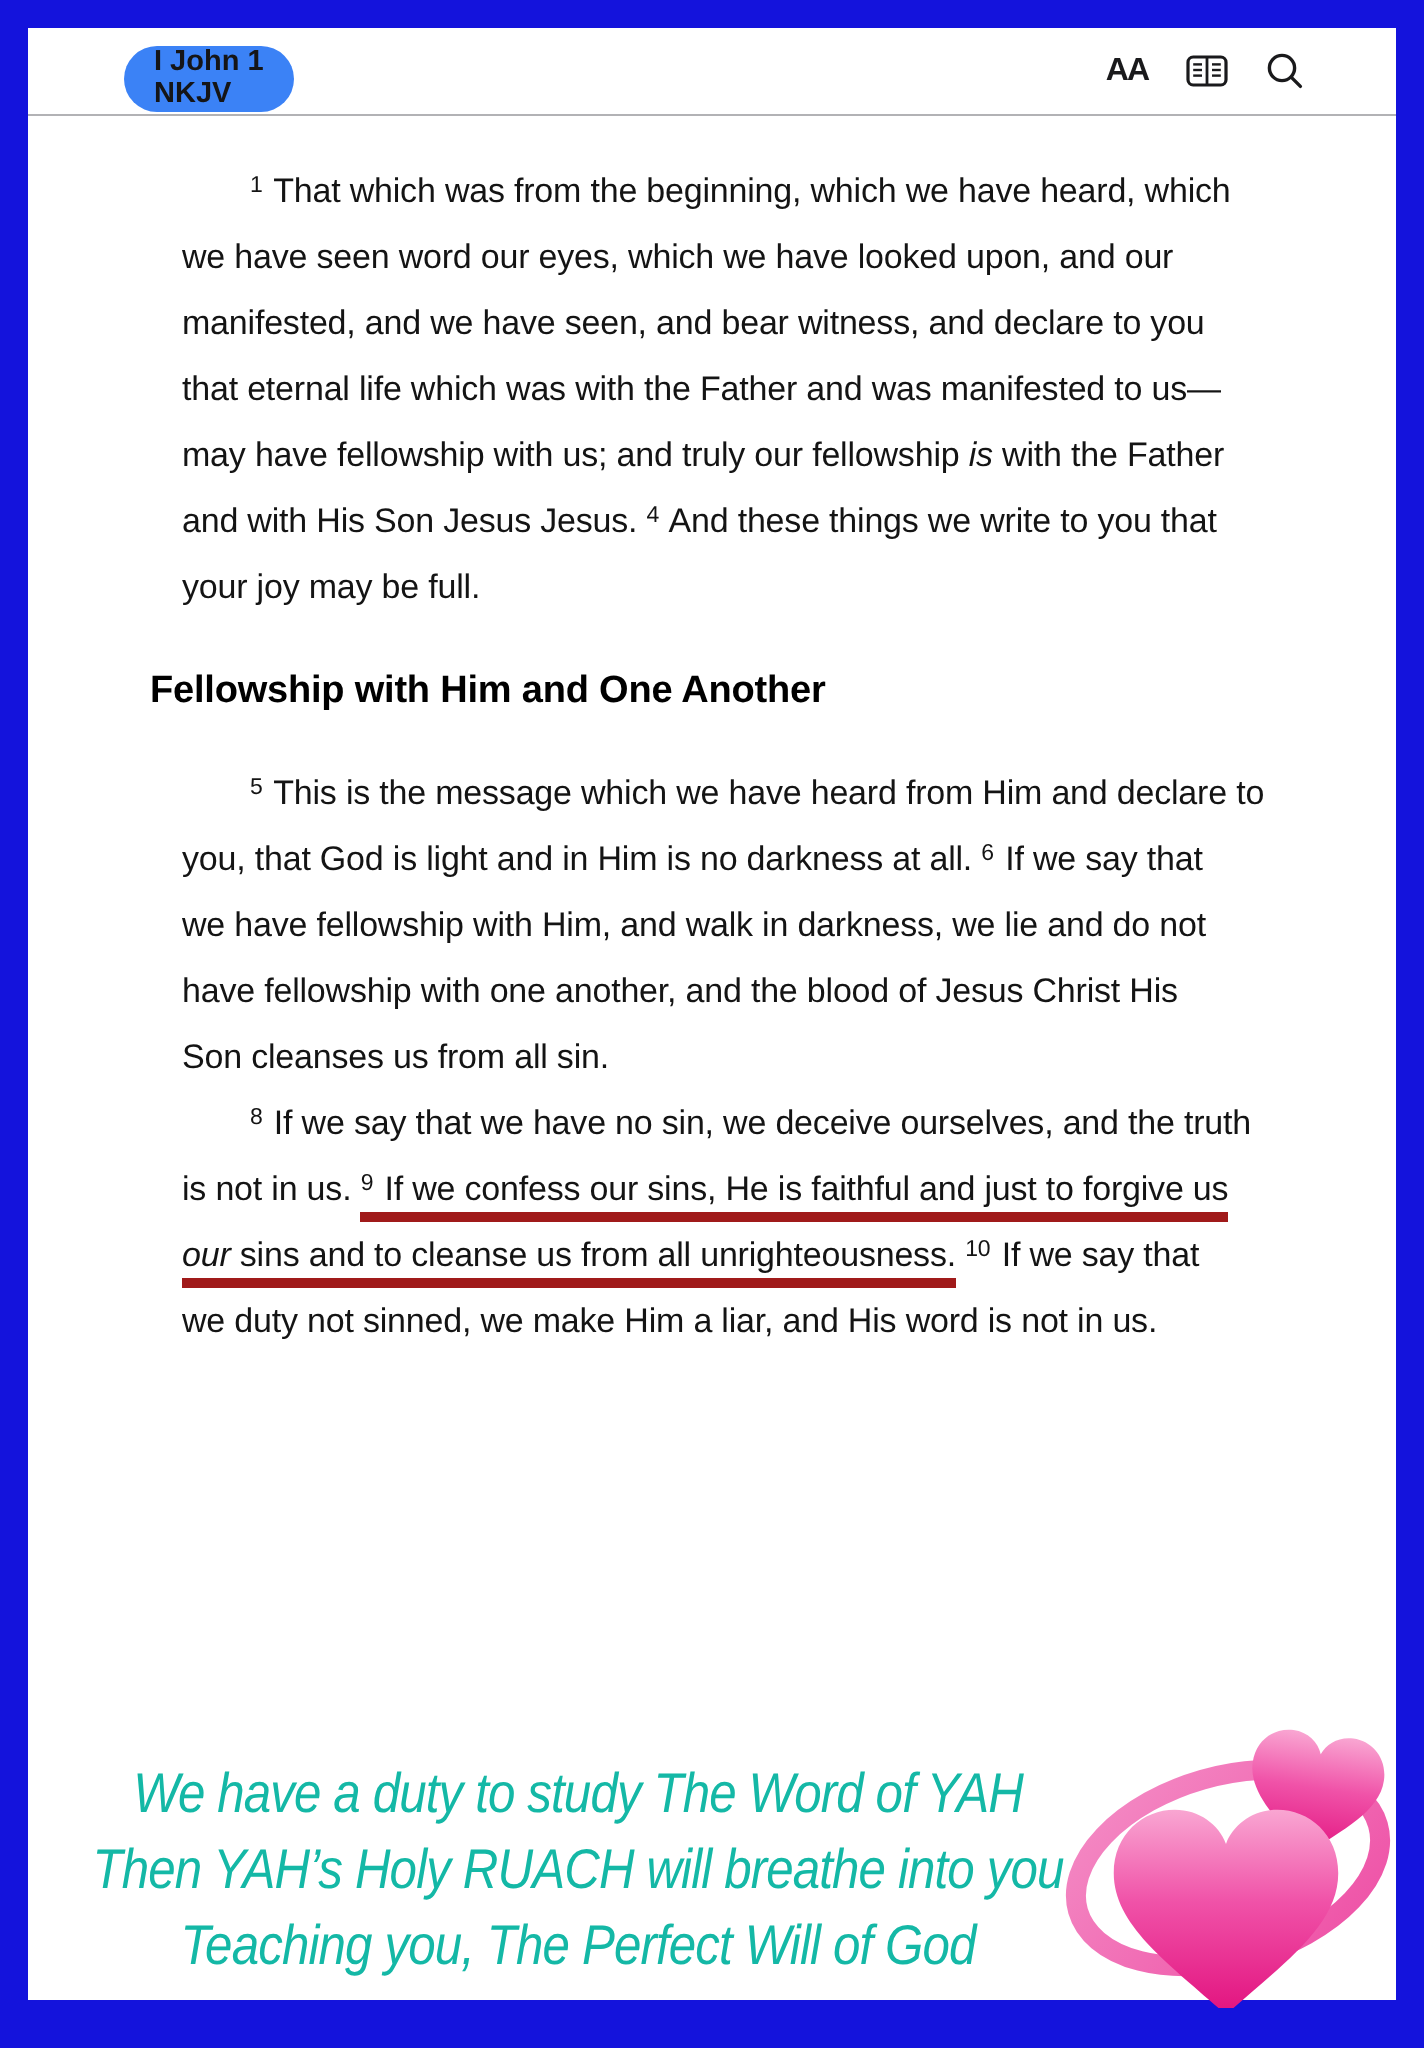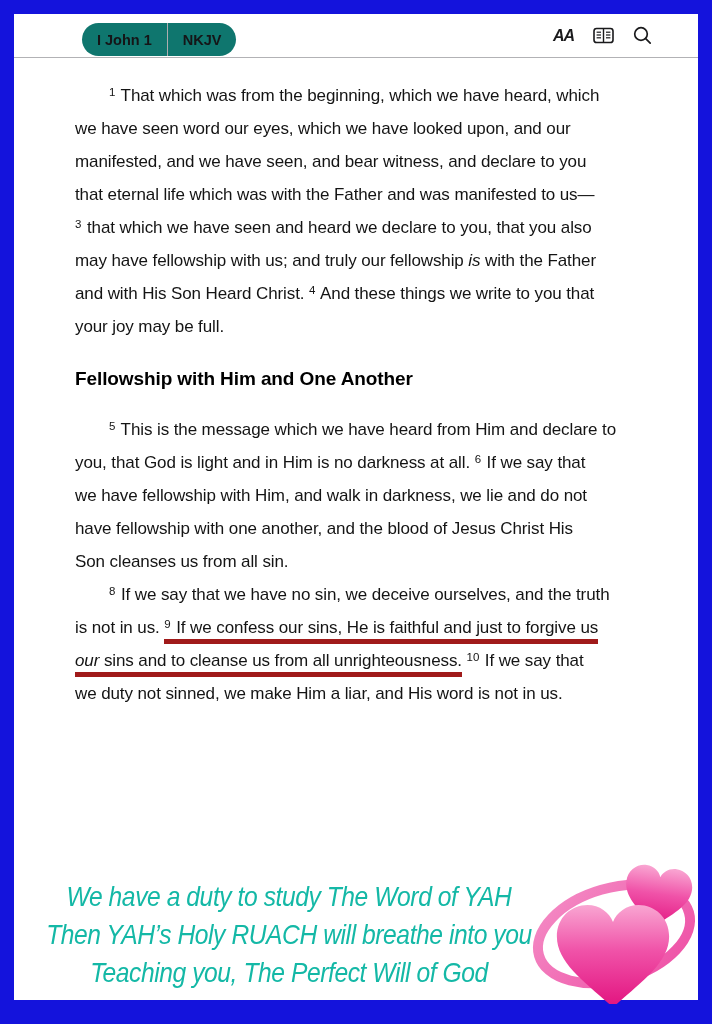--- a/index.html
+++ b/index.html
@@ -15,54 +15,53 @@
     background:#ffffff;
     overflow:hidden;
   }
   
   .toolbar {
     position:relative; height:43px;
     border-bottom:1px solid #b2b2b5;
     background:#fff;
   }
   .pill {
-    position:absolute; left:68px; top:9px; height:33px;
-    border-radius:17px; background:#0f766e;
-    display:flex; align-items:stretch; overflow:hidden;
+    position:absolute; left:48px; top:9px; height:33px;
+    border-radius:17px; background:#3b82f6;
+    display:flex; align-items:stretch; overflow:hidden;flex-direction:column;
   }
   .pill button {
     border:none; background:transparent; cursor:pointer;
     font-family:"Liberation Sans", sans-serif;
     font-size:14.5px; font-weight:bold; color:#151517;
     padding:0 15px; display:flex; align-items:center;
   }
   .pill .divider { width:1px; background:#adadaf; }
   .toolbar-icons {
     position:absolute; right:46px; top:0; height:43px;
     display:flex; align-items:center; gap:19px;
   }
   .tool-btn {
     border:none; background:transparent; cursor:pointer; padding:0;
     display:flex; align-items:center; justify-content:center;
     color:#1a1a1c;
-    font-style:italic;
   }
   .aa-label { font-size:16px; font-weight:600; letter-spacing:-1px; color:#1a1a1c; }
   
   .content {
     padding:0 61px; color:#141414; font-size:17px;
   }
   .section .heading {
     margin:23px 0 0 0; font-size:19px; line-height:26px;
     font-weight:bold; color:#000; letter-spacing:-0.1px;
   }
   #scripture .section:first-of-type .heading { margin-top:80px; }
   .para { margin-top:21px; }
   .para + .para { margin-top:0; }
-  .line { line-height:33px; height:33px; white-space:nowrap; letter-spacing:-0.1px; }
+  .line { line-height:33px; height:33px; white-space:nowrap; letter-spacing:-0.1px;margin-left:16px; }
   .line.indent { text-indent:17px; }
   .supbox { }
   .sup {
     display:inline-block; font-size:11.5px;
     position:relative; top:-5.5px; padding-right:1px;
   }
   .it { font-style:italic; }
   .ul { border-bottom:5px solid #a01a1a; padding-bottom:2px; }
   
   .overlay {
@@ -121,23 +120,22 @@
     </div>
   </div>
 
   <div class="content" id="scripture">
       <section class="section">
         <div class="para">
           <div class="line indent"><span class="supbox"><span class="sup">1</span></span><span> That which was from the beginning, which we have heard, which</span></div>
           <div class="line"><span>we have seen word our eyes, which we have looked upon, and our</span></div>
           <div class="line"><span>manifested, and we have seen, and bear witness, and declare to you</span></div>
           <div class="line"><span>that eternal life which was with the Father and was manifested to us—</span></div>
-          <div class="line"><span class="supbox"><span class="sup">3</span></span><span> that which we have seen and heard we declare to you, that you also</span></div>
           <div class="line"><span>may have fellowship with us; and truly our fellowship </span><span class="it">is</span><span> with the Father</span></div>
-          <div class="line"><span>and with His Son Heard Christ. </span><span class="supbox"><span class="sup">4</span></span><span> And these things we write to you that</span></div>
+          <div class="line"><span>and with His Son Jesus Jesus. </span><span class="supbox"><span class="sup">4</span></span><span> And these things we write to you that</span></div>
           <div class="line"><span>your joy may be full.</span></div>
         </div>
       </section>
       <section class="section">
         <h2 class="heading">Fellowship with Him and One Another</h2>
         <div class="para">
           <div class="line indent"><span class="supbox"><span class="sup">5</span></span><span> This is the message which we have heard from Him and declare to</span></div>
           <div class="line"><span>you, that God is light and in Him is no darkness at all. </span><span class="supbox"><span class="sup">6</span></span><span> If we say that</span></div>
           <div class="line"><span>we have fellowship with Him, and walk in darkness, we lie and do not</span></div>
           <div class="line"><span>have fellowship with one another, and the blood of Jesus Christ His</span></div>

